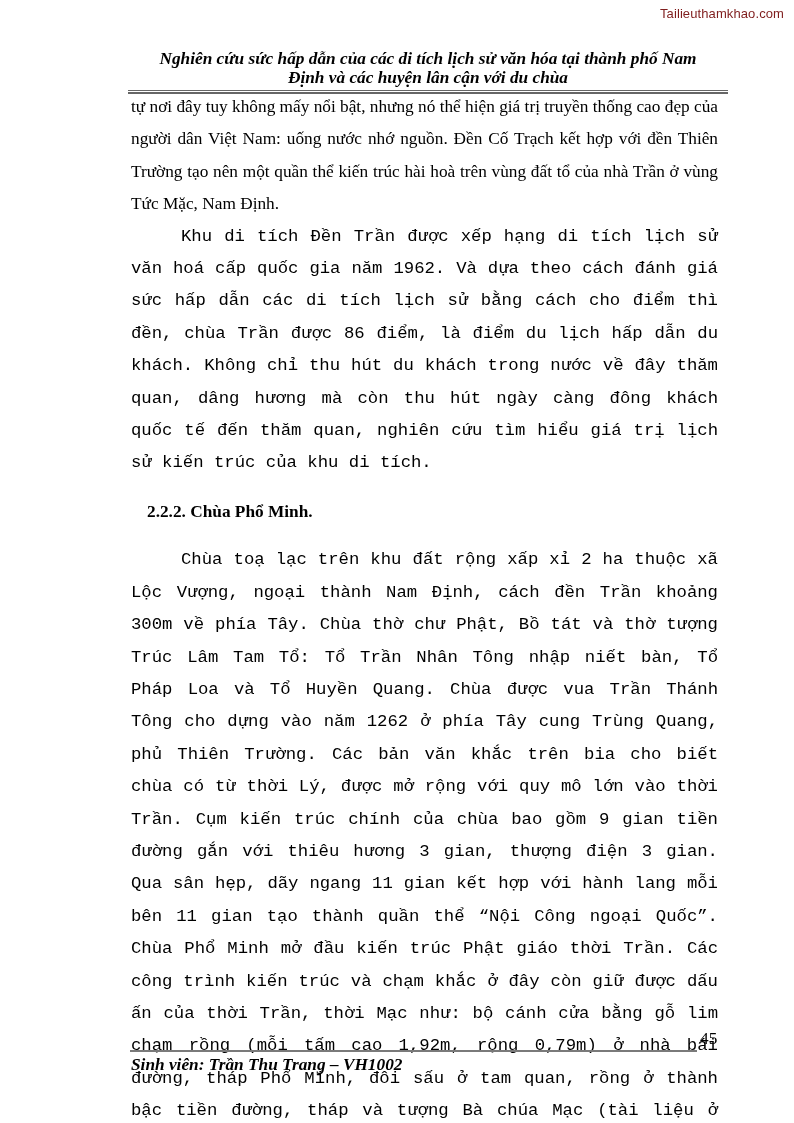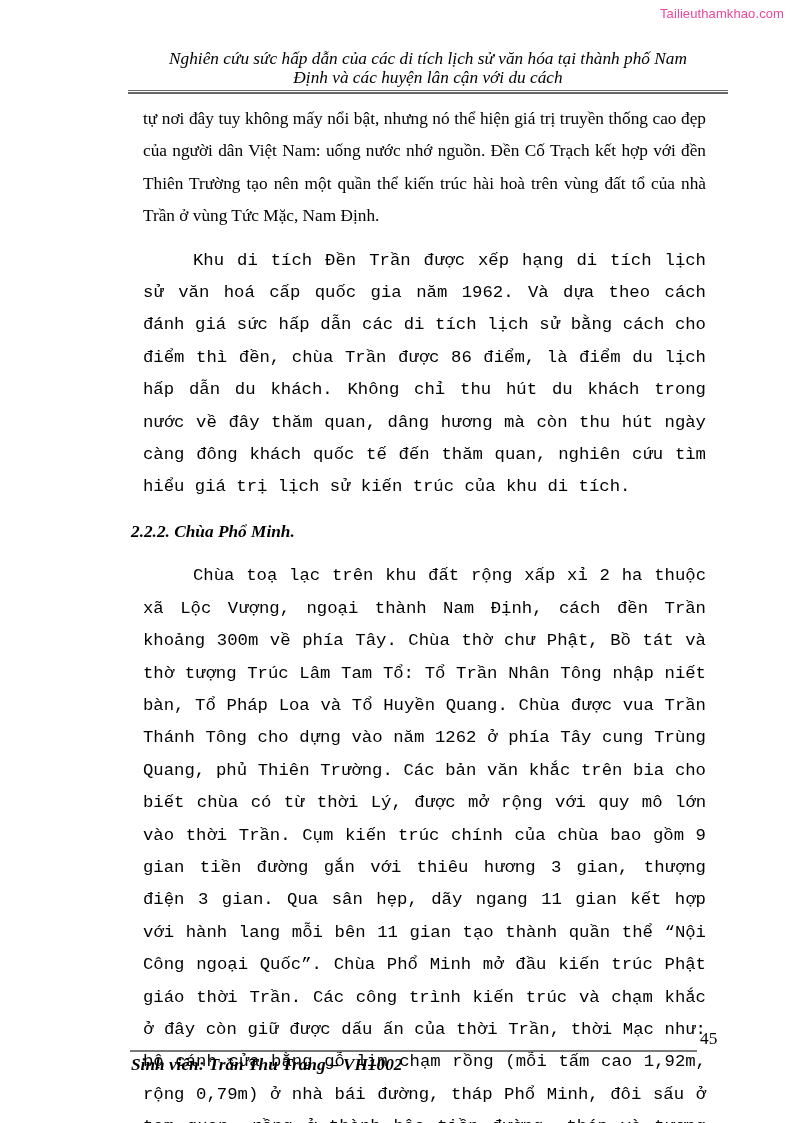--- a/index.html
+++ b/index.html
@@ -14,30 +14,30 @@
       overflow: hidden;
       font-family: "Liberation Serif", "DejaVu Serif", serif;
       color: #000000;
     }
     .watermark {
       position: absolute;
       top: 6px;
       right: 10px;
       font-family: "Liberation Sans", "DejaVu Sans", sans-serif;
       font-size: 13px;
-      color: #ec4899;
+      color: #7f1d1d;
       letter-spacing: 0.1px;
     }
     .page-header {
       position: absolute;
       top: 49px;
       left: 128px;
       width: 600px;
       text-align: center;
-      font-weight: normal;
+      font-weight: bold;
       font-style: italic;
       font-size: 17.3px;
       line-height: 19px;
     }
     .header-rule {
       position: absolute;
       top: 90px;
       left: 128px;
       width: 600px;
       height: 0;
@@ -54,31 +54,30 @@
     .content {
       position: absolute;
       top: 91px;
       left: 131px;
       width: 587px;
       font-size: 17.3px;
       line-height: 32.4px;
       text-align: justify;
     }
     .content p {
-      margin: 12px;
+      margin: 0;
     }
     .content p.indent {
       text-indent: 50px;
       font-family: Liberation Mono, monospace;
     }
     .content h3 {
-      margin: 0;
+      margin: 16px;
       font-size: 17.3px;
       font-weight: bold;
-      font-style: italic;
       line-height: 32.4px;
     }
     .footer-rule {
       position: absolute;
       top: 1050px;
       left: 130px;
       width: 567px;
       height: 0;
       border-top: 2px solid #7a7a7a;
     }
@@ -97,21 +96,21 @@
       font-size: 17.3px;
     }
   </style>
 </head>
 <body>
 
 <div class="watermark">Tailieuthamkhao.com</div>
 
 <div class="page-header">
   <div>Nghiên cứu sức hấp dẫn của các di tích lịch sử văn hóa tại thành phố Nam</div>
-  <div>Định và các huyện lân cận với du cách</div>
+  <div>Định và các huyện lân cận với du chùa</div>
 </div>
 <div class="header-rule"></div>
 <div class="header-rule2"></div>
 
 <div class="content">
   <p>tự nơi đây tuy không mấy nổi bật, nhưng nó thể hiện giá trị truyền thống cao đẹp của người dân Việt Nam: uống nước nhớ nguồn. Đền Cố Trạch kết hợp với đền Thiên Trường tạo nên một quần thể kiến trúc hài hoà trên vùng đất tổ của nhà Trần ở vùng Tức Mặc, Nam Định.</p>
   <p class="indent">Khu di tích Đền Trần được xếp hạng di tích lịch sử văn hoá cấp quốc gia năm 1962. Và dựa theo cách đánh giá sức hấp dẫn các di tích lịch sử bằng cách cho điểm thì đền, chùa Trần được 86 điểm, là điểm du lịch hấp dẫn du khách. Không chỉ thu hút du khách trong nước về đây thăm quan, dâng hương mà còn thu hút ngày càng đông khách quốc tế đến thăm quan, nghiên cứu tìm hiểu giá trị lịch sử kiến trúc của khu di tích.</p>
   <h3>2.2.2. Chùa Phổ Minh.</h3>
   <p class="indent">Chùa toạ lạc trên khu đất rộng xấp xỉ 2 ha thuộc xã Lộc Vượng, ngoại thành Nam Định, cách đền Trần khoảng 300m về phía Tây. Chùa thờ chư Phật, Bồ tát và thờ tượng Trúc Lâm Tam Tổ: Tổ Trần Nhân Tông nhập niết bàn, Tổ Pháp Loa và Tổ Huyền Quang. Chùa được vua Trần Thánh Tông cho dựng vào năm 1262 ở phía Tây cung Trùng Quang, phủ Thiên Trường. Các bản văn khắc trên bia cho biết chùa có từ thời Lý, được mở rộng với quy mô lớn vào thời Trần. Cụm kiến trúc chính của chùa bao gồm 9 gian tiền đường gắn với thiêu hương 3 gian, thượng điện 3 gian. Qua sân hẹp, dãy ngang 11 gian kết hợp với hành lang mỗi bên 11 gian tạo thành quần thể “Nội Công ngoại Quốc”. Chùa Phổ Minh mở đầu kiến trúc Phật giáo thời Trần. Các công trình kiến trúc và chạm khắc ở đây còn giữ được dấu ấn của thời Trần, thời Mạc như: bộ cánh cửa bằng gỗ lim chạm rồng (mỗi tấm cao 1,92m, rộng 0,79m) ở nhà bái đường, tháp Phổ Minh, đôi sấu ở tam quan, rồng ở thành bậc tiền đường, tháp và tượng Bà chúa Mạc (tài liệu ở chùa ghi là Công chúa Mạc Ngọc Lâm),... Chùa xưa có một vạc lớn bằng đồng được xếp vào “Thiên Nam</p>
 </div>

